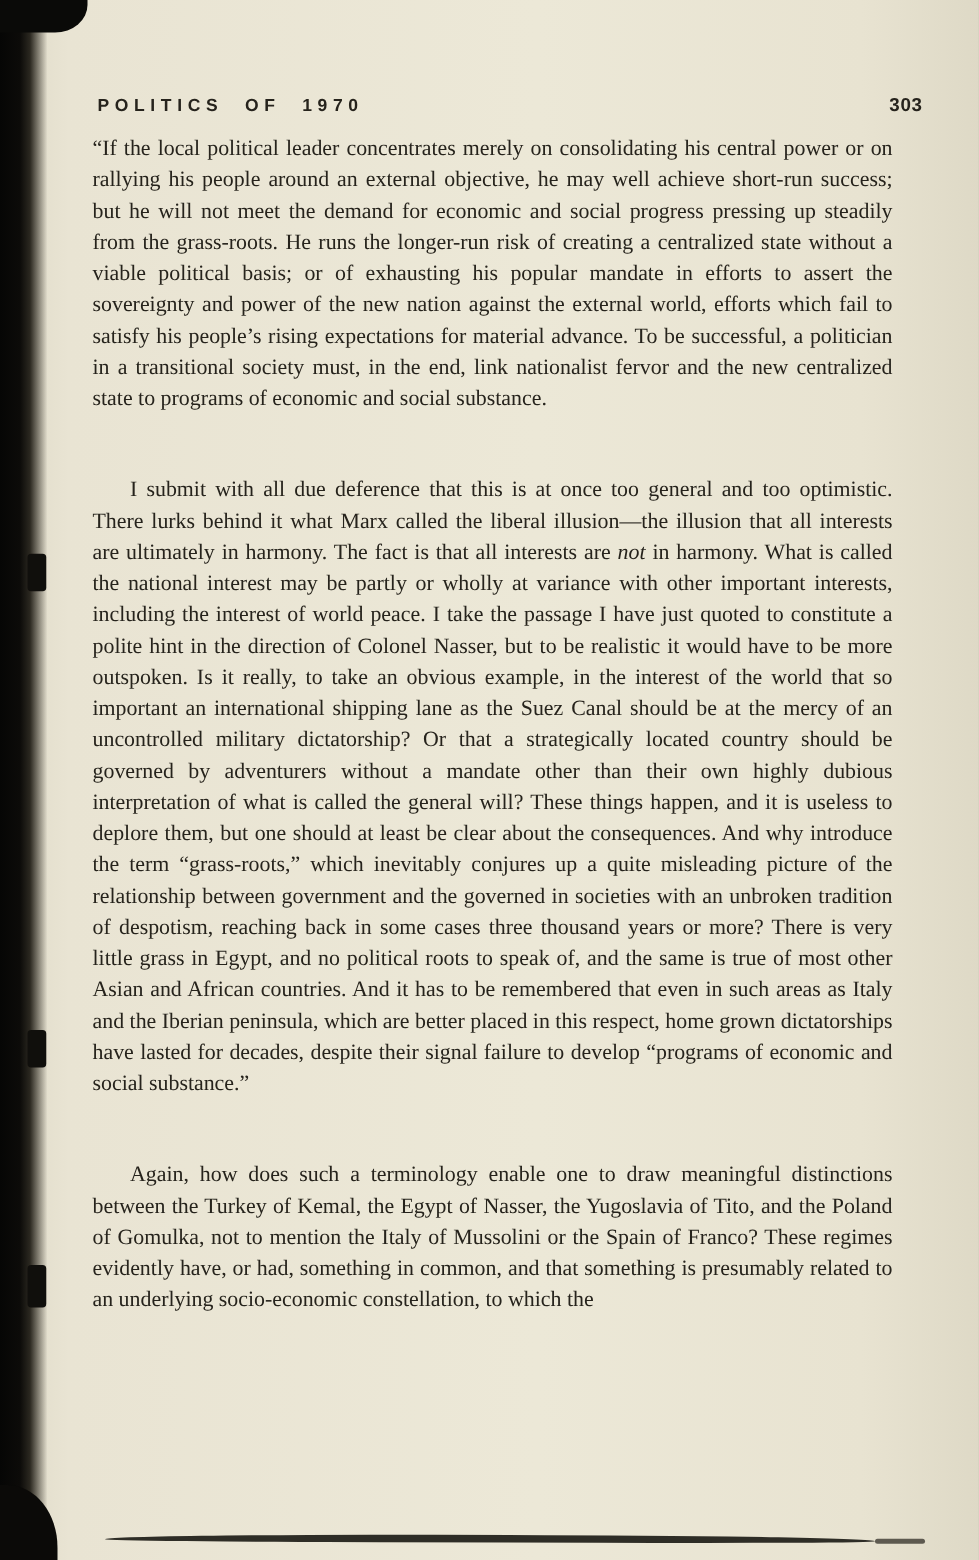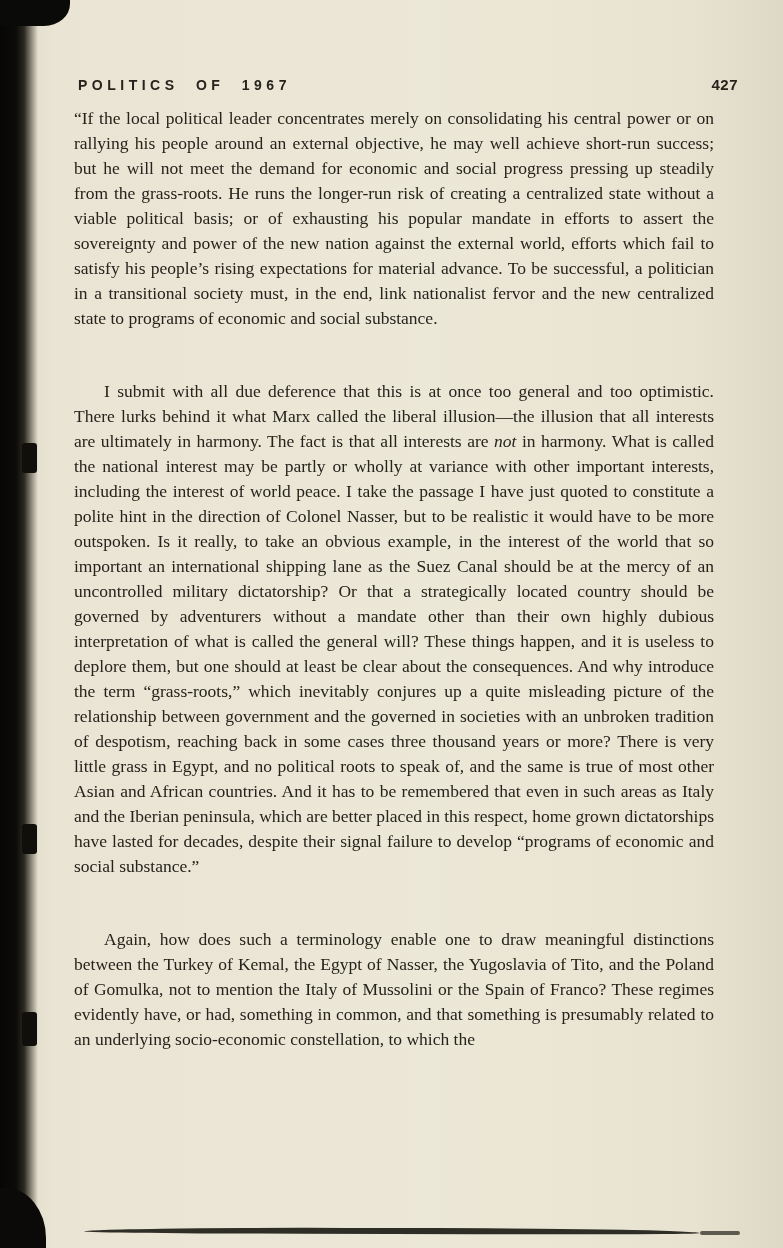--- a/index.html
+++ b/index.html
@@ -66,22 +66,22 @@
 
 <div class="scan">
   <div class="gutter"></div>
   <div class="corner-top"></div>
   <div class="corner-bottom"></div>
   <div class="notch n1"></div>
   <div class="notch n2"></div>
   <div class="notch n3"></div>
 
   <div class="running-header">
-    <span class="head-title">POLITICS OF 1967</span>
-    <span class="page-num">427</span>
+    <span class="head-title">POLITICS OF 1970</span>
+    <span class="page-num">303</span>
   </div>
 
   <div class="body-text" id="body-text">
       <p class="para"><span>“If the local political leader concentrates merely on consolidating his central power or on rallying his people around an external objective, he may well achieve short-run success; but he will not meet the demand for economic and social progress pressing up steadily from the grass-roots. He runs the longer-run risk of creating a centralized state without a viable political basis; or of exhausting his popular mandate in efforts to assert the sovereignty and power of the new nation against the external world, efforts which fail to satisfy his people’s rising expectations for material advance. To be successful, a politician in a transitional society must, in the end, link nationalist fervor and the new centralized state to programs of economic and social substance.</span></p>
       <p class="para indent"><span>I submit with all due deference that this is at once too general and too optimistic. There lurks behind it what Marx called the liberal illusion—the illusion that all interests are ultimately in harmony. The fact is that all interests are </span><span class="italic">not</span><span> in harmony. What is called the national interest may be partly or wholly at variance with other important interests, including the interest of world peace. I take the passage I have just quoted to constitute a polite hint in the direction of Colonel Nasser, but to be realistic it would have to be more outspoken. Is it really, to take an obvious example, in the interest of the world that so important an international shipping lane as the Suez Canal should be at the mercy of an uncontrolled military dictatorship? Or that a strategically located country should be governed by adventurers without a mandate other than their own highly dubious interpretation of what is called the general will? These things happen, and it is useless to deplore them, but one should at least be clear about the consequences. And why introduce the term “grass-roots,” which inevitably conjures up a quite misleading picture of the relationship between government and the governed in societies with an unbroken tradition of despotism, reaching back in some cases three thousand years or more? There is very little grass in Egypt, and no political roots to speak of, and the same is true of most other Asian and African countries. And it has to be remembered that even in such areas as Italy and the Iberian peninsula, which are better placed in this respect, home grown dictatorships have lasted for decades, despite their signal failure to develop “programs of economic and social substance.”</span></p>
       <p class="para indent"><span>Again, how does such a terminology enable one to draw meaningful distinctions between the Turkey of Kemal, the Egypt of Nasser, the Yugoslavia of Tito, and the Poland of Gomulka, not to mention the Italy of Mussolini or the Spain of Franco? These regimes evidently have, or had, something in common, and that something is presumably related to an underlying socio-economic constellation, to which the</span></p>
     </div>
 
   <div class="bottom-edge"></div>
   <div class="bottom-edge2"></div>

